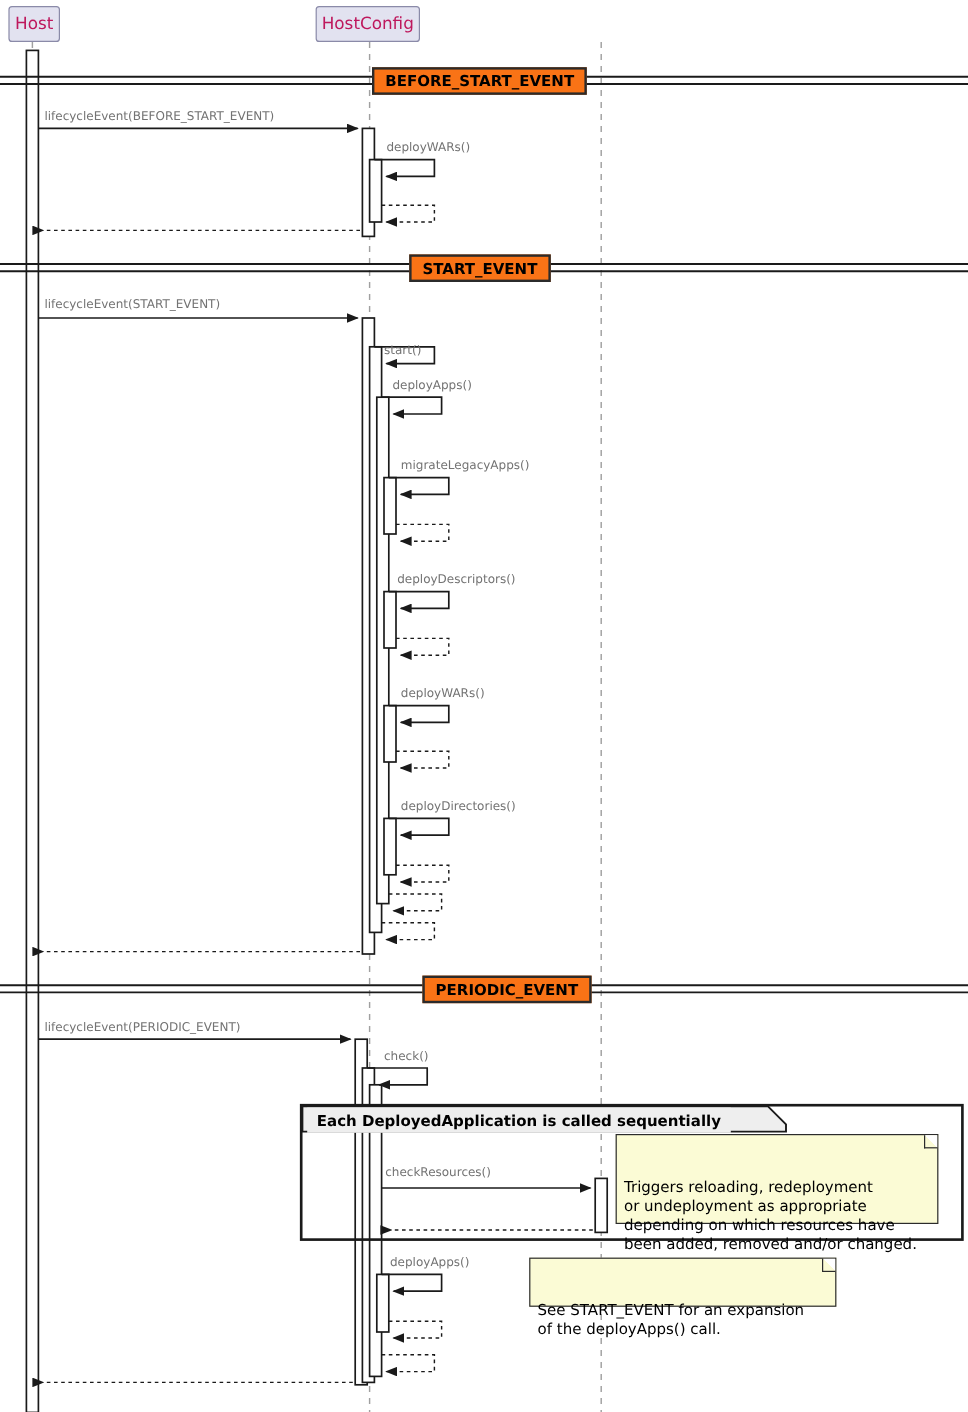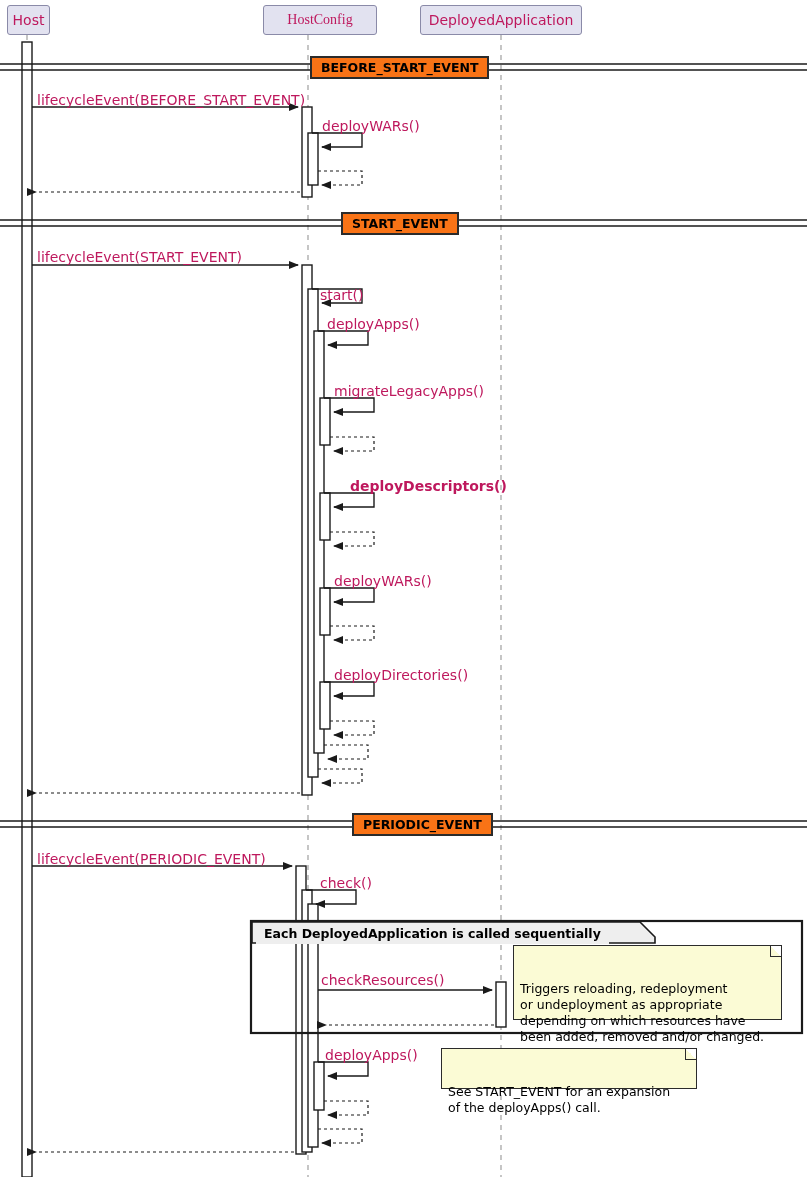--- a/index.html
+++ b/index.html
@@ -44,21 +44,21 @@
   }
   .note .fold{
     position:absolute;top:0;right:0;width:11px;height:11px;
     background:linear-gradient(225deg,#FFFFFF 50%,rgba(0,0,0,0) 50%);
     border-left:1px solid #2B2B2B;border-bottom:1px solid #2B2B2B;
     box-sizing:border-box;
   }
 
   
   .msg-label{
-    position:absolute;font-size:14px;color:#be185d;white-space:nowrap;line-height:1;
+    position:absolute;font-size:10px;color:#737373;white-space:nowrap;line-height:1;
   }
 </style>
 </head>
 <body>
 
 <div id="canvas">
 
   <svg id="svg" xmlns="http://www.w3.org/2000/svg" viewBox="0 0 807 1177">
     <defs>
       <marker id="solidArrow" markerWidth="10" markerHeight="8" refX="9" refY="4" orient="auto" markerUnits="userSpaceOnUse">
@@ -202,25 +202,22 @@
       <path d="M318,1129 L362,1129 L362,1143 L322,1143" marker-end="url(#solidArrow)"></path>
     </g>
     <g stroke="#1A1A1A" stroke-width="1.2" stroke-dasharray="3,3">
       <line x1="294" y1="1152" x2="36" y2="1152" marker-end="url(#solidArrowL)"></line>
     </g>
   </svg>
 
   <div class="participant" style="left:7px;top:5px;width:43px;height:30px;">
     <span>Host</span>
   </div>
-  <div class="participant" style="left:263px;top:5px;width:114px;height:30px;font-family:Liberation Serif, serif;">
+  <div class="participant" style="left:263px;top:5px;width:87px;height:30px;">
     <span>HostConfig</span>
-  </div>
-  <div class="participant" style="left:420px;top:5px;width:162px;height:30px;">
-    <span>DeployedApplication</span>
   </div>
 
   <div class="divider-label" style="left:310px;top:56px;">
     <span>BEFORE_START_EVENT</span>
   </div>
   <div class="divider-label" style="left:341px;top:212px;">
     <span>START_EVENT</span>
   </div>
   <div class="divider-label" style="left:332px;top:813px;margin-left:20px;">
     <span>PERIODIC_EVENT</span>
@@ -243,21 +240,21 @@
 been added, removed and/or changed.</span>
   </div>
 
   <div class="msg-label" style="left:37px;top:93px;">lifecycleEvent(BEFORE_START_EVENT)</div>
   <div class="msg-label" style="left:322px;top:119px;">deployWARs()</div>
 
   <div class="msg-label" style="left:37px;top:250px;">lifecycleEvent(START_EVENT)</div>
   <div class="msg-label" style="left:320px;top:275px;margin-top:13px;">start()</div>
   <div class="msg-label" style="left:327px;top:317px;">deployApps()</div>
   <div class="msg-label" style="left:334px;top:384px;">migrateLegacyApps()</div>
-  <div class="msg-label" style="left:350px;top:479px;font-weight:bold;">deployDescriptors()</div>
+  <div class="msg-label" style="left:331px;top:479px;">deployDescriptors()</div>
   <div class="msg-label" style="left:334px;top:574px;">deployWARs()</div>
   <div class="msg-label" style="left:334px;top:668px;">deployDirectories()</div>
 
   <div class="msg-label" style="left:37px;top:852px;">lifecycleEvent(PERIODIC_EVENT)</div>
   <div class="msg-label" style="left:320px;top:876px;">check()</div>
   <div class="msg-label" style="left:321px;top:973px;">checkResources()</div>
   <div class="msg-label" style="left:325px;top:1048px;">deployApps()</div>
 
 </div>
 

